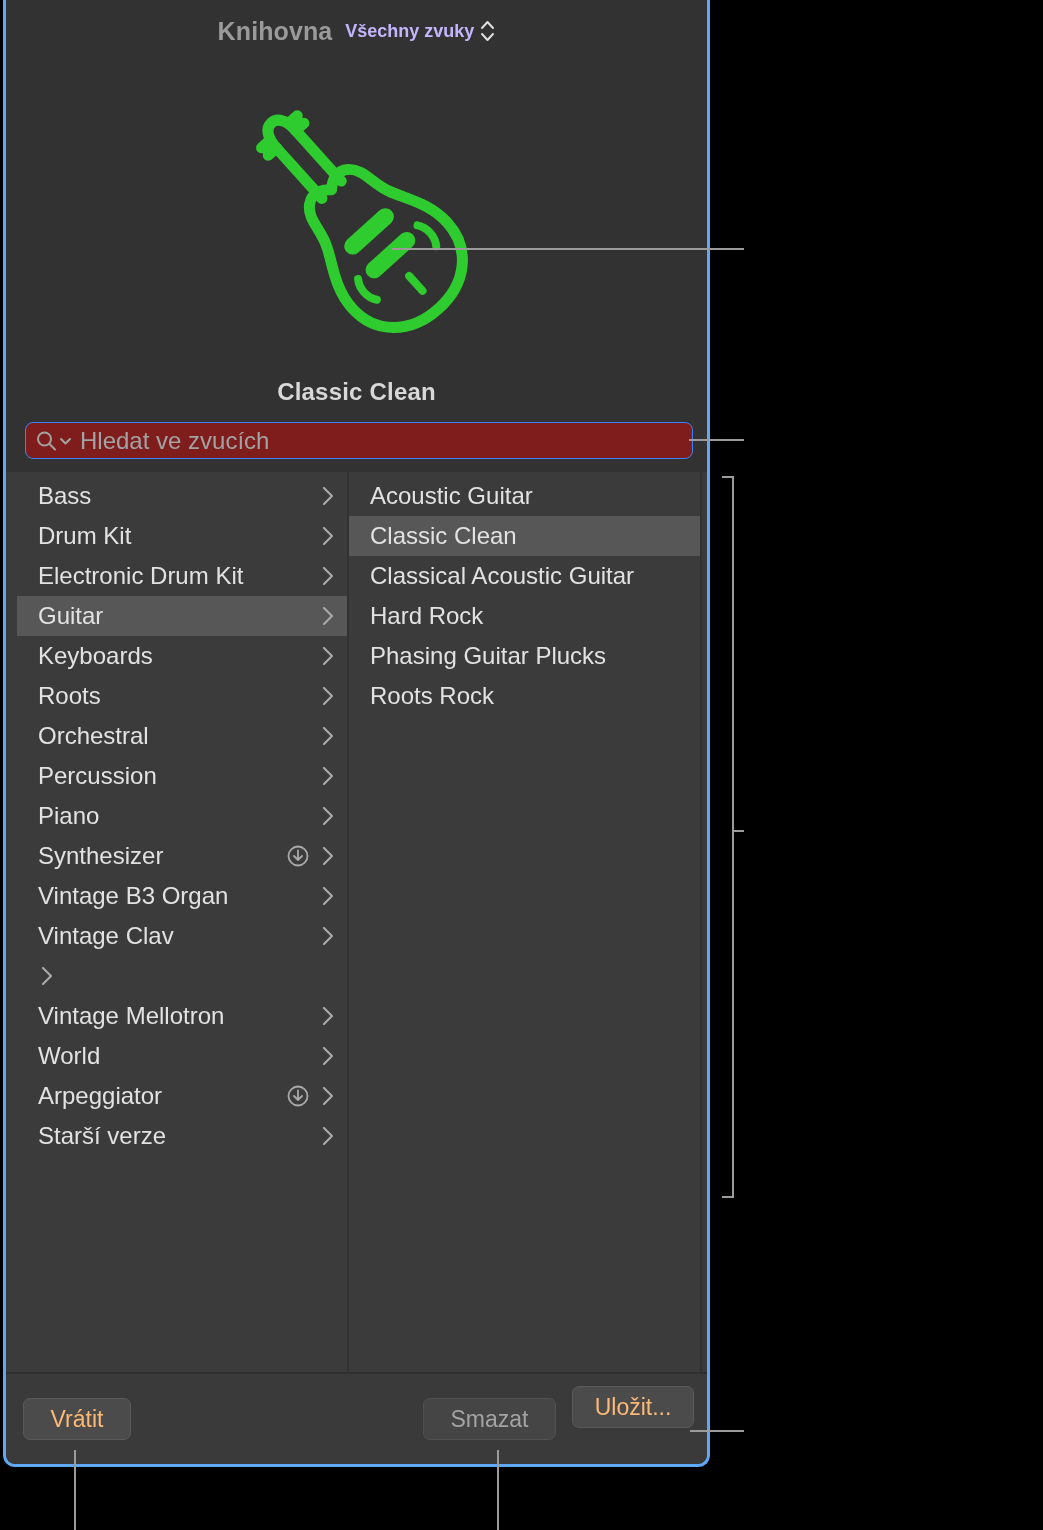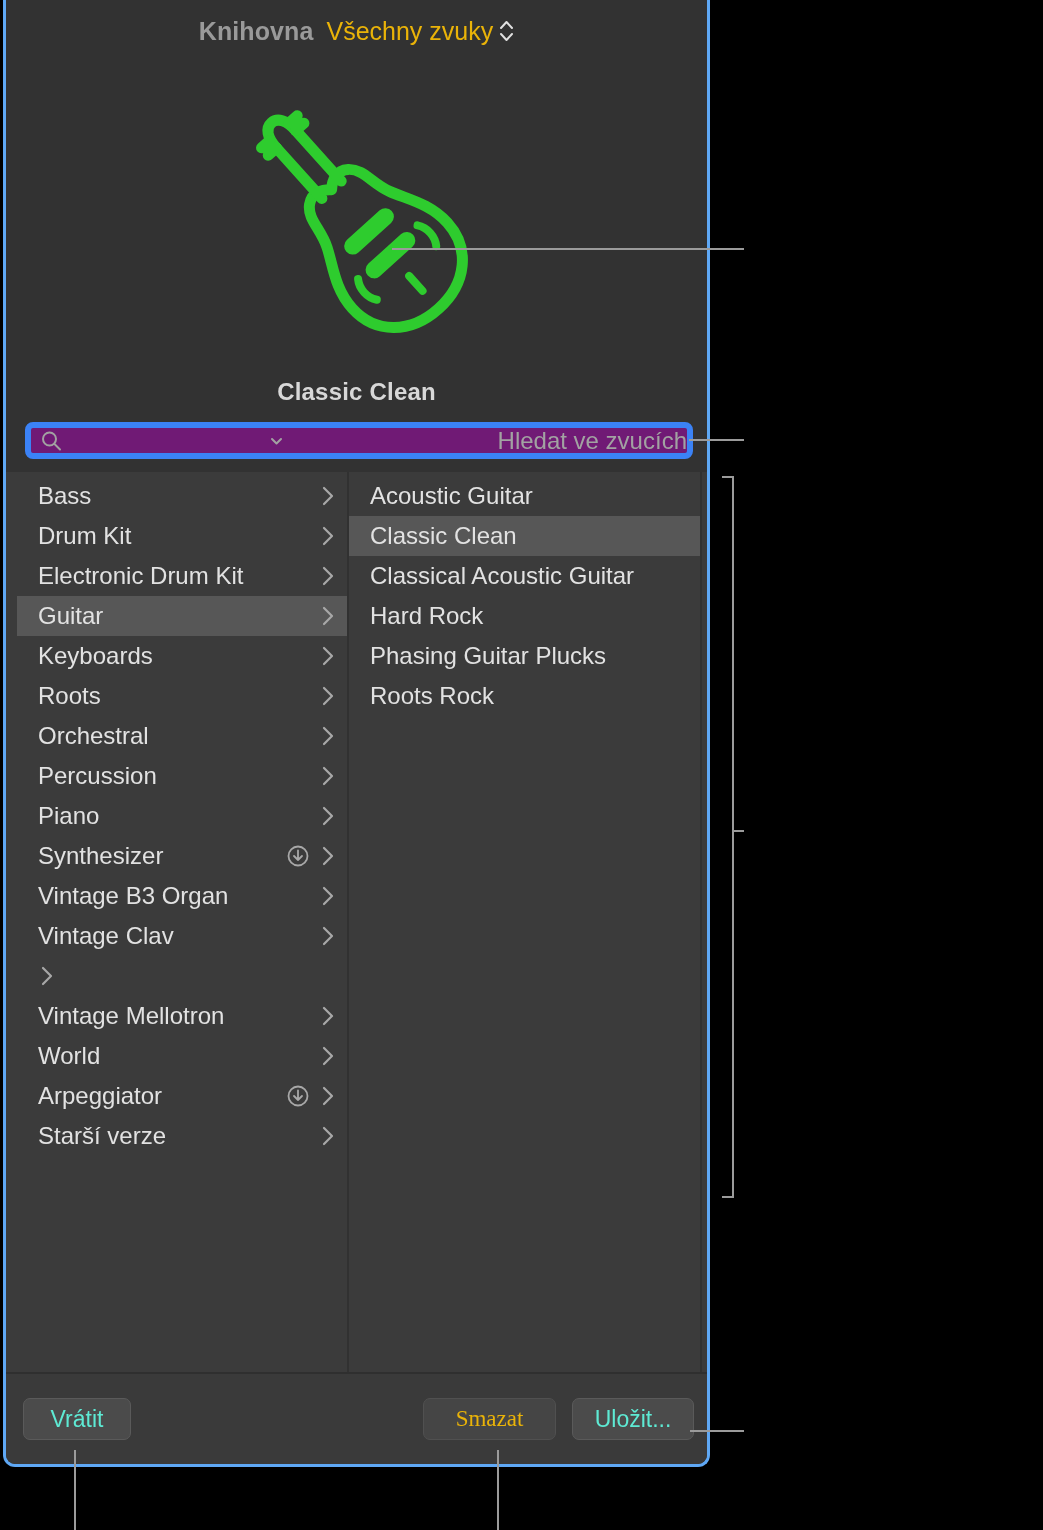--- a/index.html
+++ b/index.html
@@ -43,23 +43,23 @@
     justify-content: center;
     gap: 13px;
   }
   #library-label {
     color: #9a9a9a;
     font-size: 25px;
     font-weight: bold;
     letter-spacing: 0.1px;
   }
   #sound-set-value {
-    color: #eab308;
-    font-size: 25px;
-    font-weight: normal;
+    color: #c4b5fd;
+    font-size: 18px;
+    font-weight: bold;
   }
   #sound-set-chevrons {
     display: inline-flex;
     flex-direction: column;
     align-items: center;
     justify-content: center;
     margin-left: 2px;
     line-height: 0;
   }
 
@@ -94,28 +94,27 @@
     height: 62px;
     background: #323232;
   }
   #search-field {
     position: absolute;
     left: 19px;
     top: 12px;
     width: 668px;
     height: 37px;
     box-sizing: border-box;
-    background: #701a75;
-    border: 6px solid #3b82f6;
+    background: #7f1d1d;
+    border: 1px solid #3b82f6;
     border-radius: 8px;
     display: flex;
     align-items: center;
     padding-left: 9px;
     gap: 2px;
-    justify-content: space-between;
   }
   #search-placeholder {
     color: #a2a2a2;
     font-size: 24px;
     margin-left: 6px;
   }
 
   
   #browser {
     position: absolute;
@@ -180,36 +179,35 @@
     background: #3a3a3a;
     border-top: 2px solid #2f2f2f;
   }
   .btn {
     position: absolute;
     box-sizing: border-box;
     height: 42px;
     border-radius: 7px;
     background: #4b4b4b;
     border: 1px solid #5a5a5a;
-    color: #5eead4;
+    color: #fdba74;
     font-size: 23px;
     display: flex;
     align-items: center;
     justify-content: center;
     padding: 0 16px;
   }
   .btn.disabled {
-    color: #eab308;
+    color: #a3a3a3;
     background: #454545;
     border-color: #505050;
-    font-family: Liberation Serif, serif;
   }
   #btn-revert { left: 17px;  top: 24px; min-width: 108px; }
   #btn-delete { left: 417px; top: 24px; min-width: 133px; }
-  #btn-save   { left: 566px; top: 24px; min-width: 122px; }
+  #btn-save   { left: 566px; top: 12px; min-width: 122px; }
 
   
   .callout {
     position: absolute;
     background: #9b9b9b;
   }
   .callout-h { height: 2px; }
   .callout-v { width: 2px; }
 
   #bracket {

